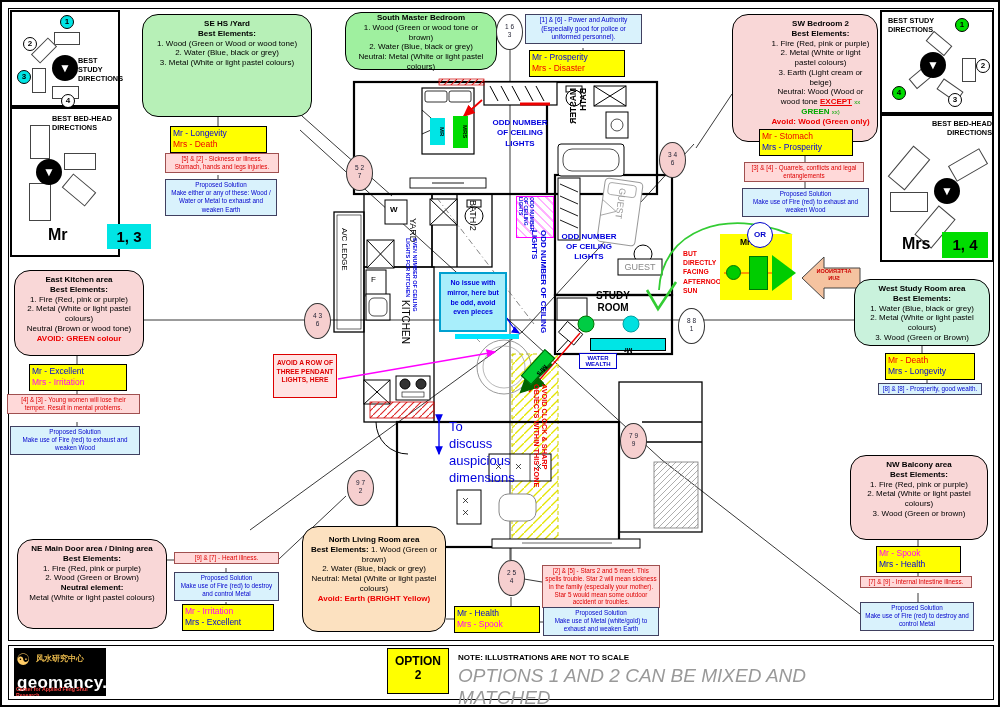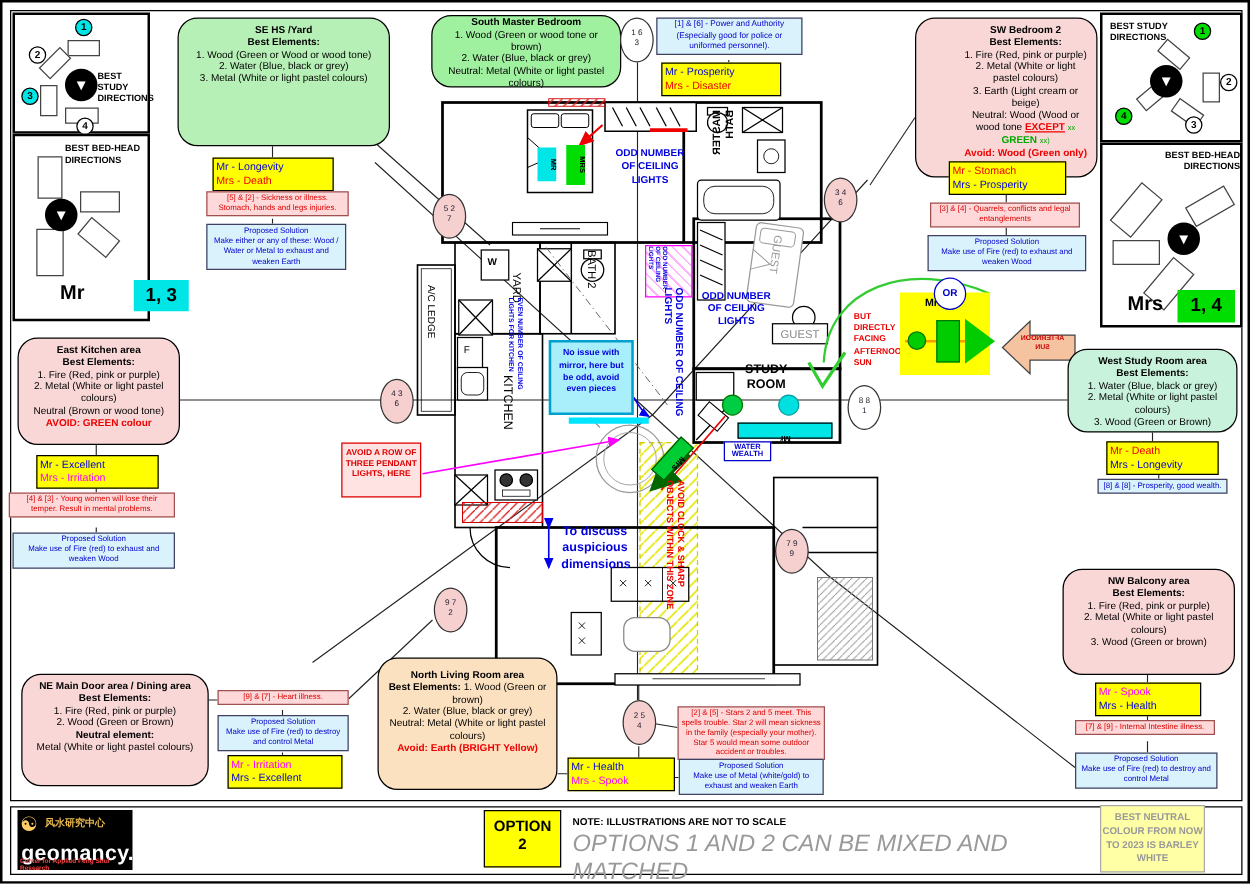--- a/index.html
+++ b/index.html
@@ -452,21 +452,21 @@
 
   <div class="planlab" style="left:486px;top:116px;width:64px;color:#0000dd;font-size:8px;font-weight:bold;text-align:center;line-height:1.3;">ODD NUMBER OF CEILING LIGHTS</div>
   <div class="planlab" style="left:514px;top:194px;width:38px;height:42px;border:1.5px solid #ff00ff;background:repeating-linear-gradient(45deg, rgba(255,0,255,.30) 0 1.5px, transparent 1.5px 6px);">
     <span class="vtext" style="height:40px;font-size:5px;font-weight:bold;color:#0000dd;line-height:1.1;">ODD NUMBER OF CEILING LIGHTS</span></div>
   <div class="planlab vtext" style="left:517px;top:228px;width:28px;height:106px;color:#0000dd;font-size:8px;font-weight:bold;line-height:1.1;">ODD NUMBER OF CEILING LIGHTS</div>
   <div class="planlab" style="left:556px;top:230px;width:62px;color:#0000dd;font-size:8px;font-weight:bold;text-align:center;line-height:1.25;">ODD NUMBER OF CEILING LIGHTS</div>
   <div class="planlab vtext" style="left:396px;top:236px;width:20px;height:94px;color:#0000dd;font-size:5.5px;font-weight:bold;line-height:1.2;">EVEN NUMBER OF CEILING LIGHTS FOR KITCHEN</div>
 
   <div class="planlab" style="left:437px;top:270px;width:68px;height:60px;background:#a8eefb;border:2px solid #00a0d0;color:#0000dd;font-size:7px;font-weight:bold;text-align:center;padding:4px 2px;line-height:1.4;">No issue with mirror, here but be odd, avoid even pieces</div>
   <div class="planlab" style="left:271px;top:352px;width:64px;height:44px;background:#ffe3e3;border:1.5px solid #dd0000;color:#dd0000;font-size:6.7px;font-weight:bold;text-align:center;padding:4px 2px;line-height:1.3;">AVOID A ROW OF THREE PENDANT LIGHTS, HERE</div>
-  <div class="planlab" style="left:447px;top:417px;width:54px;color:#0000dd;font-size:10px;font-weight:bold;text-align:center;line-height:1.3;">To discuss auspicious dimensions</div>
+  <div class="planlab" style="left:447px;top:417px;width:54px;color:#0000dd;font-size:13px;font-weight:normal;line-height:1.3;">To discuss auspicious dimensions</div>
   <div class="planlab vtext" style="left:520px;top:382px;width:26px;height:118px;color:#ee0000;font-size:7.3px;font-weight:bold;line-height:1.15;">AVOID CLOCK &amp; SHARP OBJECTS WITHIN THIS ZONE</div>
   <div class="planlab" style="left:681px;top:247px;width:44px;color:#ee0000;font-size:6.8px;font-weight:bold;line-height:1.35;">BUT DIRECTLY FACING AFTERNOON SUN</div>
 
   <div class="planlab" style="left:718px;top:232px;width:72px;height:66px;background:#ffff00;">
     <div style="position:absolute;left:20px;top:3px;font-size:8.5px;font-weight:bold;">Mrs</div>
     <div style="position:absolute;left:4px;top:38px;width:64px;height:2px;background:#ff9900;"></div>
     <div style="position:absolute;left:6px;top:31px;width:15px;height:15px;background:#00cc00;border:1px solid #007700;border-radius:50%;"></div>
     <div style="position:absolute;left:29px;top:22px;width:19px;height:34px;background:#00cc00;border:1px solid #007700;"></div>
     <div style="position:absolute;left:52px;top:21px;width:0;height:0;border-top:18px solid transparent;border-bottom:18px solid transparent;border-left:24px solid #00cc00;"></div>
   </div>
@@ -511,15 +511,14 @@
     <div style="position:absolute;left:22px;top:5px;color:#e8b84b;font-size:8px;font-weight:bold;">风水研究中心</div>
     <div style="position:absolute;left:3px;top:25px;color:#fff;font-size:17px;font-weight:bold;letter-spacing:0.3px;">geomancy.net</div>
     <div style="position:absolute;left:2px;top:38px;color:#ff4444;font-size:5.2px;font-weight:bold;">Center for Applied Feng Shui Research</div>
   </div>
   <div class="abs" style="left:385px;top:646px;width:62px;height:46px;background:#ffff00;border:1.5px solid #000;text-align:center;font-weight:bold;">
     <div style="font-size:12px;margin-top:5px;">OPTION</div>
     <div style="font-size:12px;">2</div>
   </div>
   <div class="abs" style="left:456px;top:651px;font-size:8px;font-weight:bold;">NOTE: ILLUSTRATIONS ARE NOT TO SCALE</div>
   <div class="abs" style="left:456px;top:663px;width:440px;font-size:19px;font-style:italic;color:#999;">OPTIONS 1 AND 2 CAN BE MIXED AND MATCHED</div>
-  <div class="abs" style="left:878px;top:642px;width:84px;height:54px;background:#ffffa6;border:1.5px solid #aaa;color:#999;font-size:7.8px;font-weight:bold;text-align:center;padding-top:4px;line-height:1.4;">BEST NEUTRAL COLOUR FROM NOW TO 2023 IS BARLEY WHITE</div>
 
 </div>
 
 </body></html>

